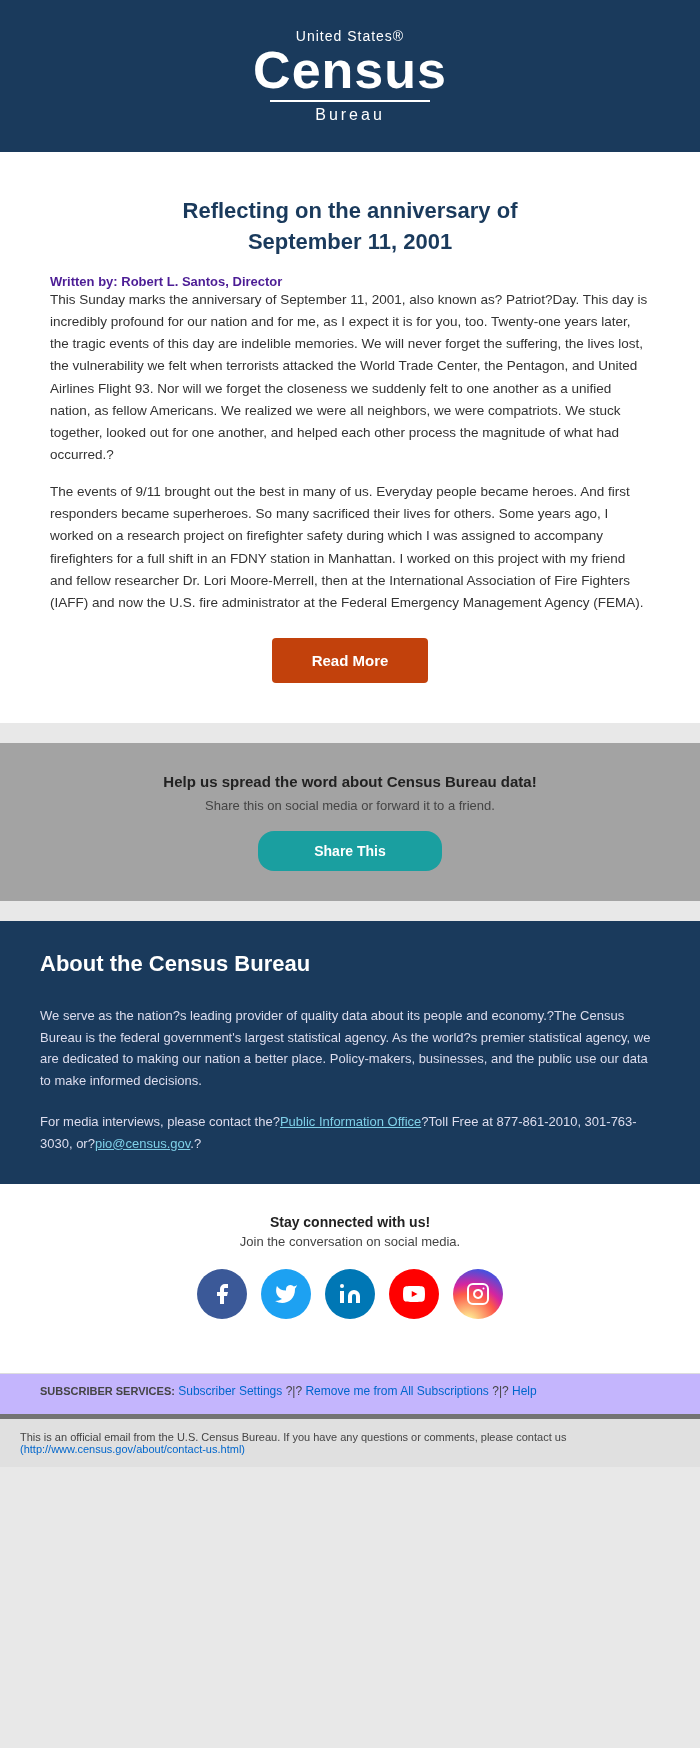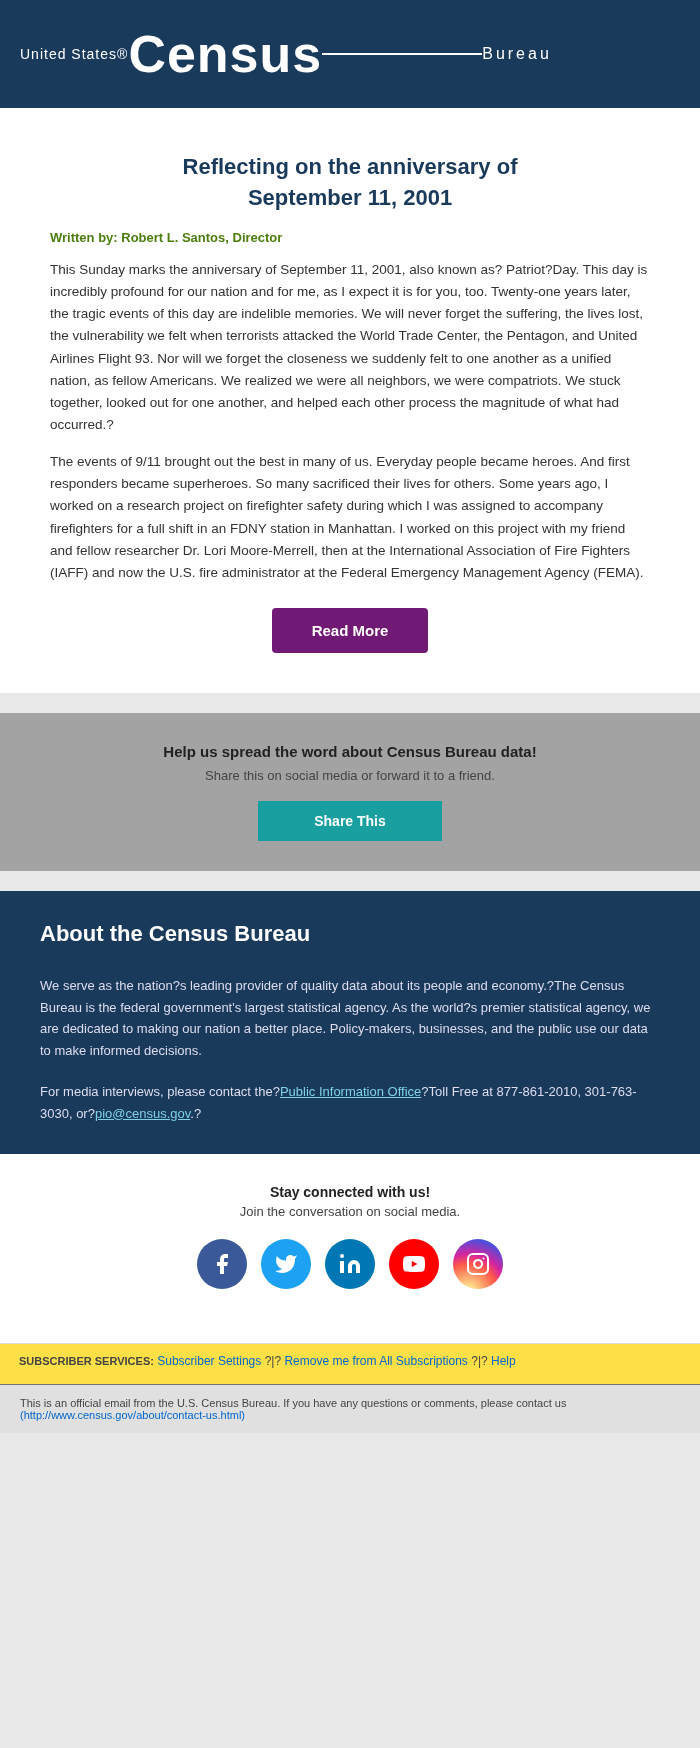--- a/index.html
+++ b/index.html
@@ -11,20 +11,21 @@
     }
 
     
     .header {
       background: #1a3a5c;
       padding: 28px 20px;
       text-align: center;
     }
     .header-logo {
       display: flex;
+      flex-direction: column;
       align-items: center;
       color: white;
     }
     .header-logo .united-states {
       font-size: 14px;
       letter-spacing: 1px;
       font-weight: normal;
     }
     .header-logo .census {
       font-size: 52px;
@@ -62,38 +63,37 @@
     .meta-date {
       font-weight: bold;
       font-size: 13px;
       color: #222;
       margin-bottom: 6px;
     }
 
     .meta-author {
       font-weight: bold;
       font-size: 13px;
-      color: #4d7c0f;
-      margin-bottom: 14px;
+      color: #4c1d95;
     }
 
     .article-body p {
       font-size: 13.5px;
       line-height: 1.65;
       color: #333;
       margin-bottom: 14px;
     }
 
     .read-more-container {
       text-align: center;
       margin: 24px 0 10px 0;
     }
 
     .btn-read-more {
-      background: #701a75;
+      background: #c2410c;
       color: white;
       border: none;
       padding: 14px 40px;
       font-size: 15px;
       font-weight: bold;
       border-radius: 4px;
       cursor: pointer;
       display: inline-block;
     }
 
@@ -115,21 +115,21 @@
       color: #444;
       margin-bottom: 18px;
     }
     .btn-share {
       background: #1a9fa0;
       color: white;
       border: none;
       padding: 12px 56px;
       font-size: 14px;
       font-weight: bold;
-      border-radius: 0;
+      border-radius: 16px;
       cursor: pointer;
       display: inline-block;
     }
 
     
     .about-section {
       background: #1a3a5c;
       color: white;
       padding: 30px 40px;
       margin-top: 20px;
@@ -200,42 +200,42 @@
     .social-icon.facebook { background: #3b5998; }
     .social-icon.twitter { background: #1da1f2; }
     .social-icon.linkedin { background: #0077b5; }
     .social-icon.youtube { background: #ff0000; }
     .social-icon.instagram {
       background: radial-gradient(circle at 30% 107%, #fdf497 0%, #fdf497 5%, #fd5949 45%, #d6249f 60%, #285AEB 90%);
     }
 
     
     .subscriber-section {
-      background: #fde047;
-      padding: 10px 30px 16px 19px;
+      background: #c4b5fd;
+      padding: 10px 30px 16px 40px;
       border-top: 1px solid #ddd;
       font-size: 12px;
       color: #444;
     }
     .subscriber-label {
       font-weight: bold;
       font-size: 11px;
     }
     .subscriber-links a {
       color: #0066cc;
       text-decoration: none;
     }
 
     
     .legal-footer {
       background: #e0e0e0;
       padding: 12px 20px;
       font-size: 11px;
       color: #444;
-      border-top: 1px solid #737373;
+      border-top: 5px solid #737373;
     }
     .legal-footer a {
       color: #0066cc;
       text-decoration: none;
     }
   </style>
 </head>
 <body>
 
 <div class="header">

